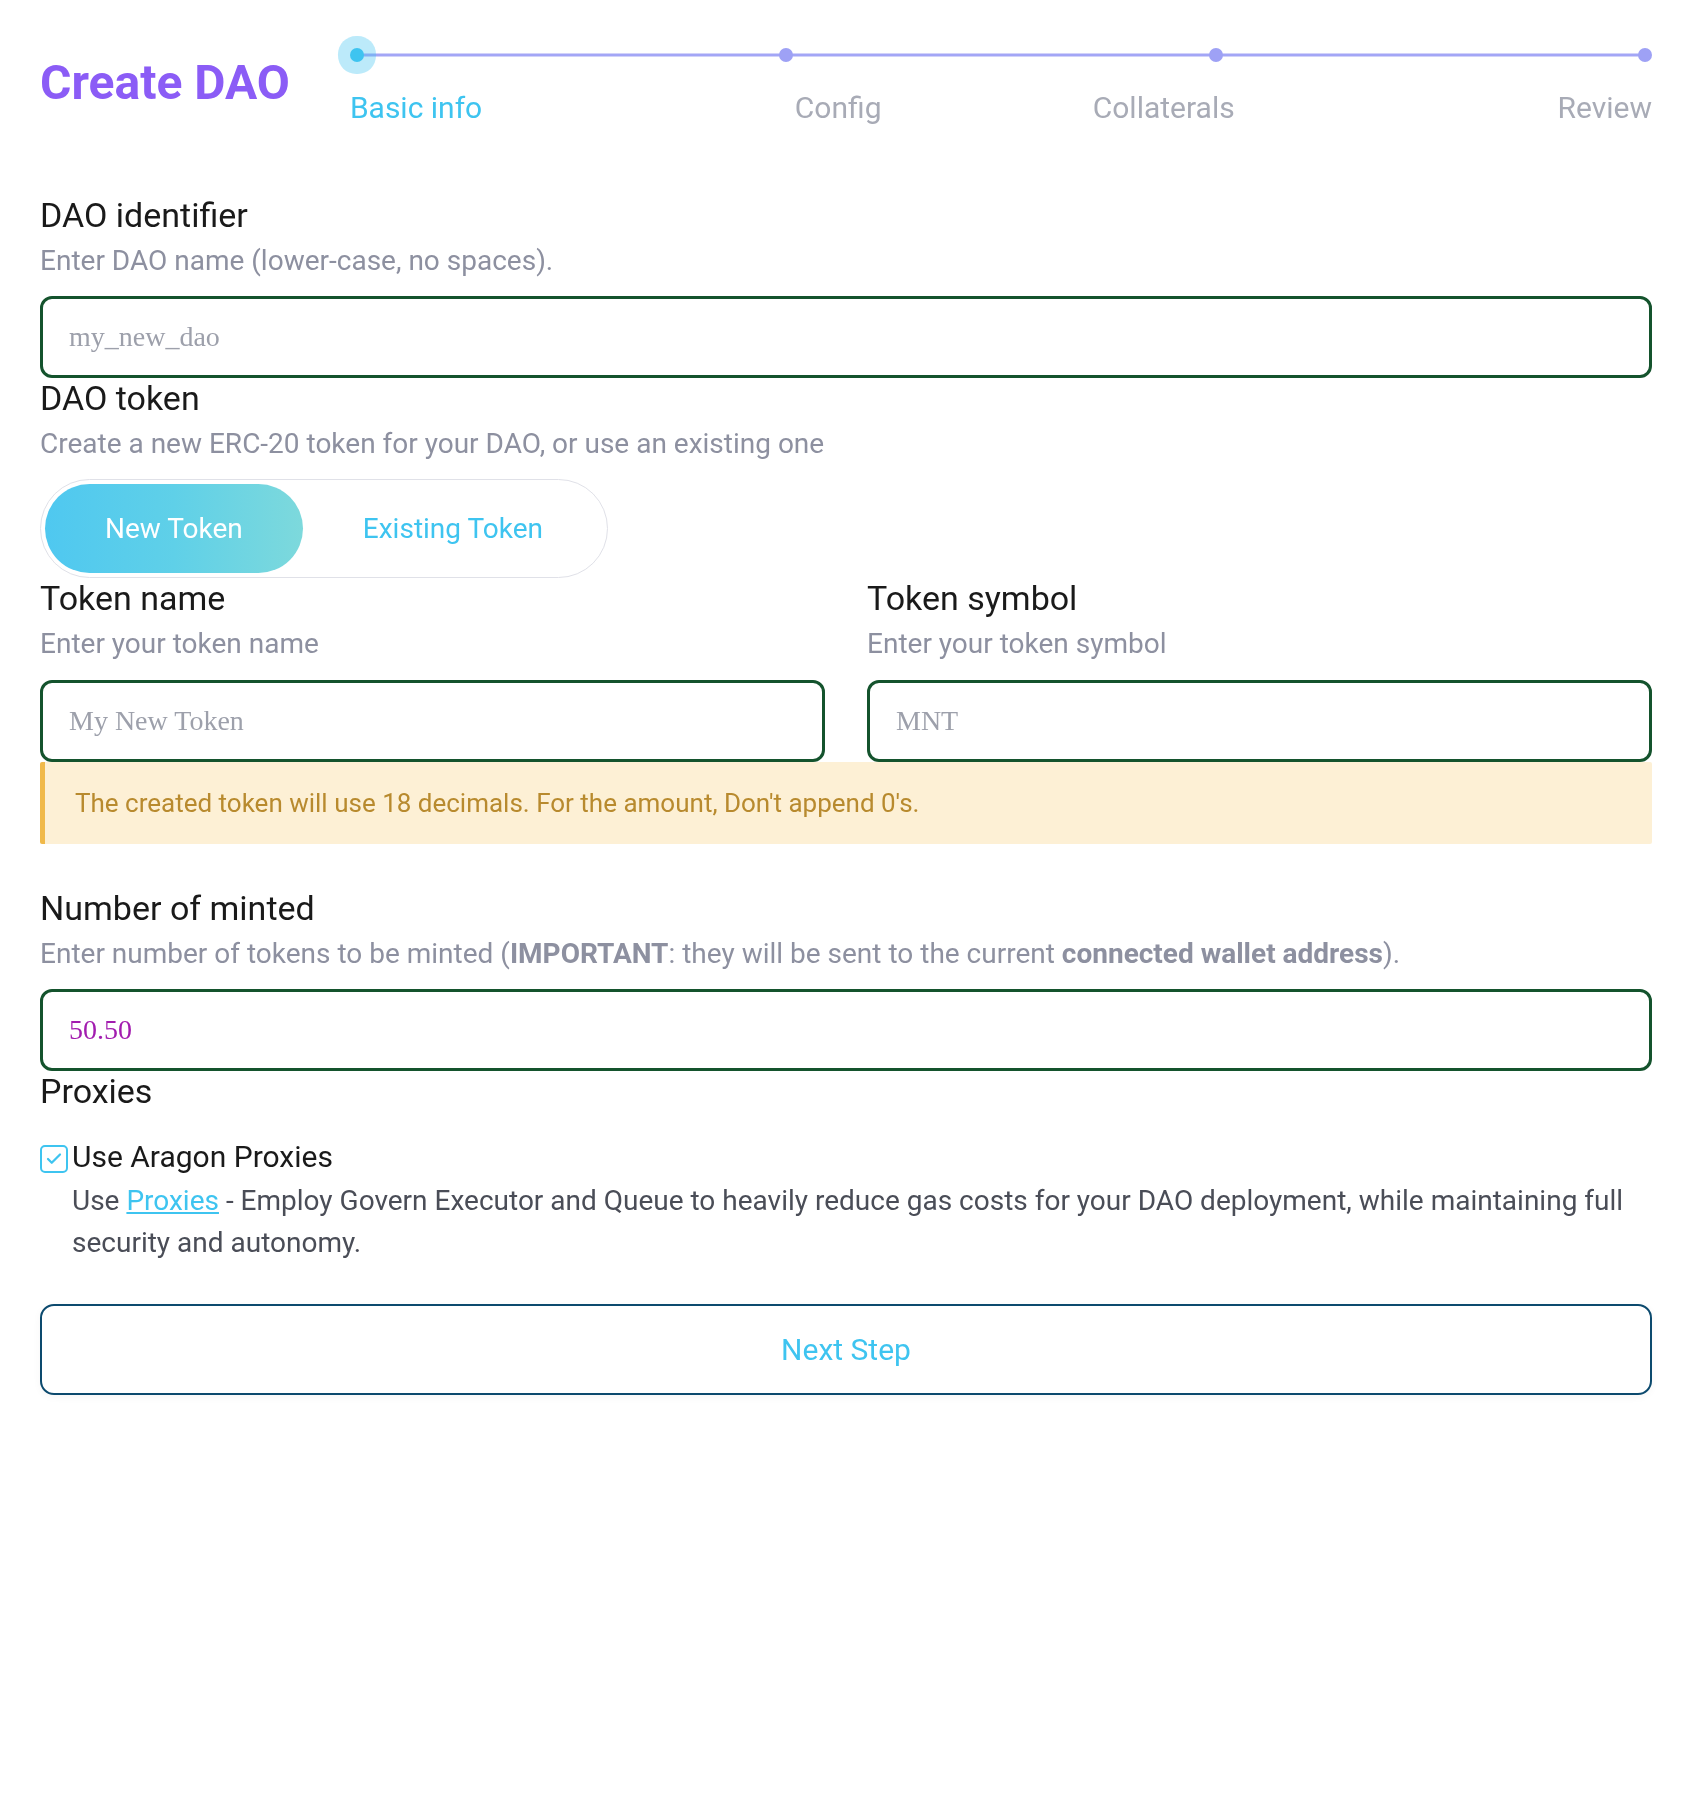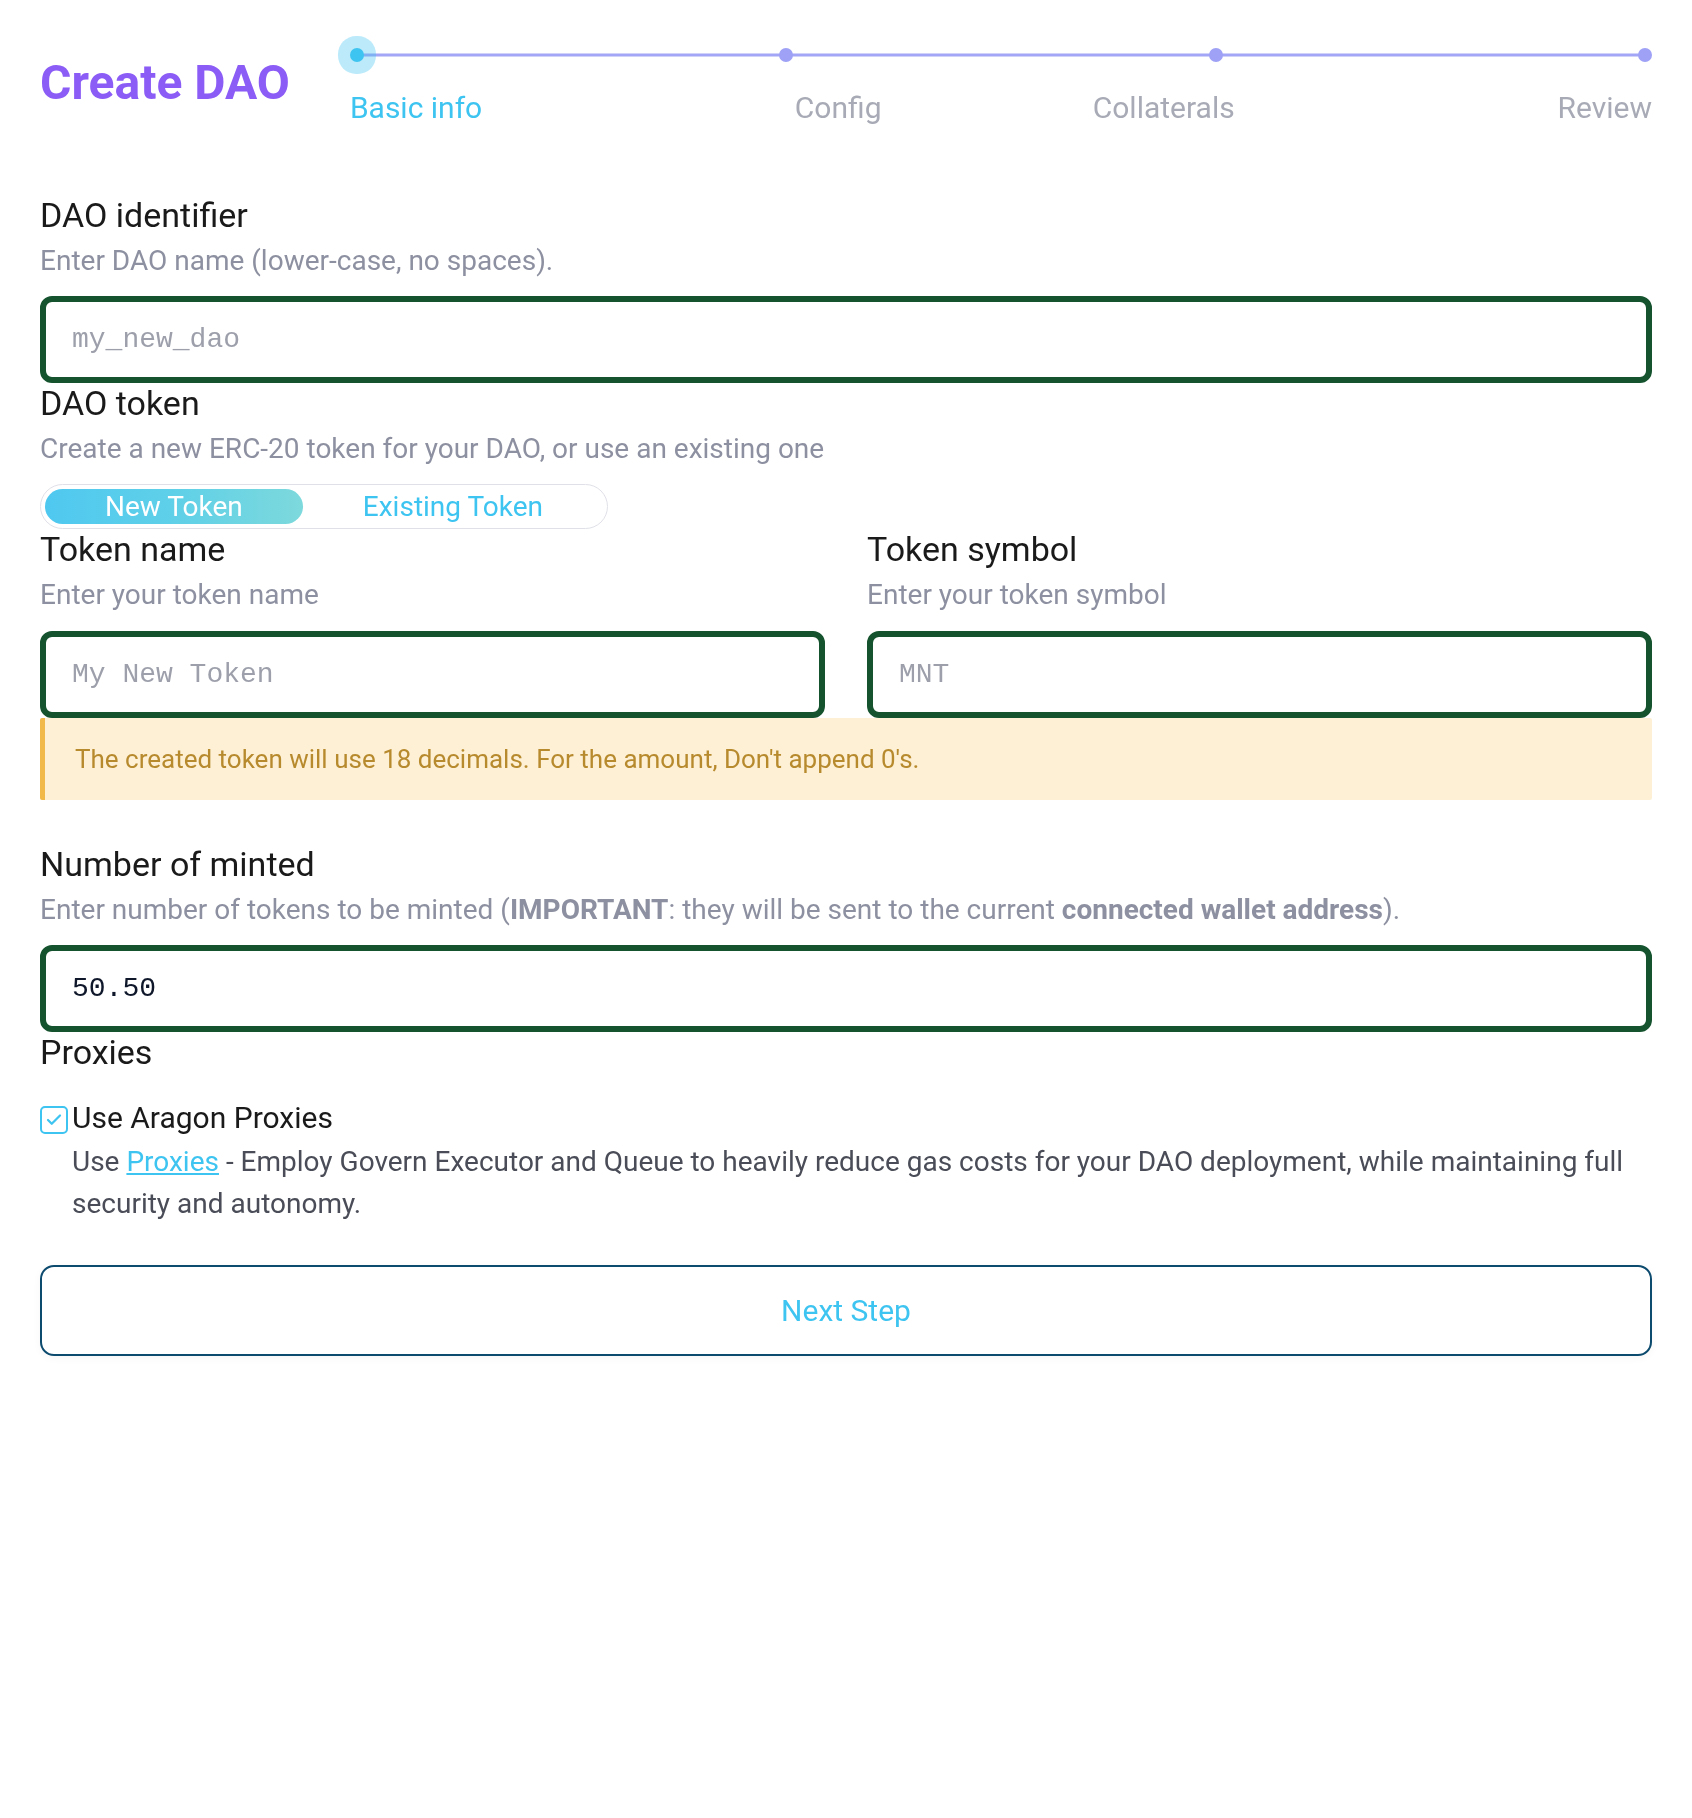--- a/index.html
+++ b/index.html
@@ -85,38 +85,38 @@
     font-size: 28px;
     color: #8d90a0;
     margin-bottom: 16px;
     line-height: 1.4;
   }
   .field-sub-strong { font-weight: 700; }
   .text-input {
     width: 100%;
     padding: 22px 26px;
     font-size: 28px;
-    border: 6px solid #14532d;
+    border: 3px solid #14532d;
     border-radius: 12px;
     background: #fff;
-    color: #0f172a;
-    font-family: Liberation Mono, monospace;
+    color: #a21caf;
+    font-family: Liberation Serif, serif;
   }
   .text-input::placeholder { color: #9da0ab; }
 
   .toggle-group {
     display: inline-flex;
     border: 1px solid #e0e1e8;
     border-radius: 999px;
     overflow: hidden;
     background: #fff;
     padding: 4px;
   }
   .toggle-btn {
-    padding: 1px 60px;
+    padding: 28px 60px;
     font-size: 28px;
     border: none;
     background: transparent;
     color: #3ec4f0;
     cursor: pointer;
     border-radius: 999px;
     font-family: inherit;
   }
   .toggle-btn.active {
     background: linear-gradient(90deg, #4fc8f0, #5fd0e8, #7dd9dc);

